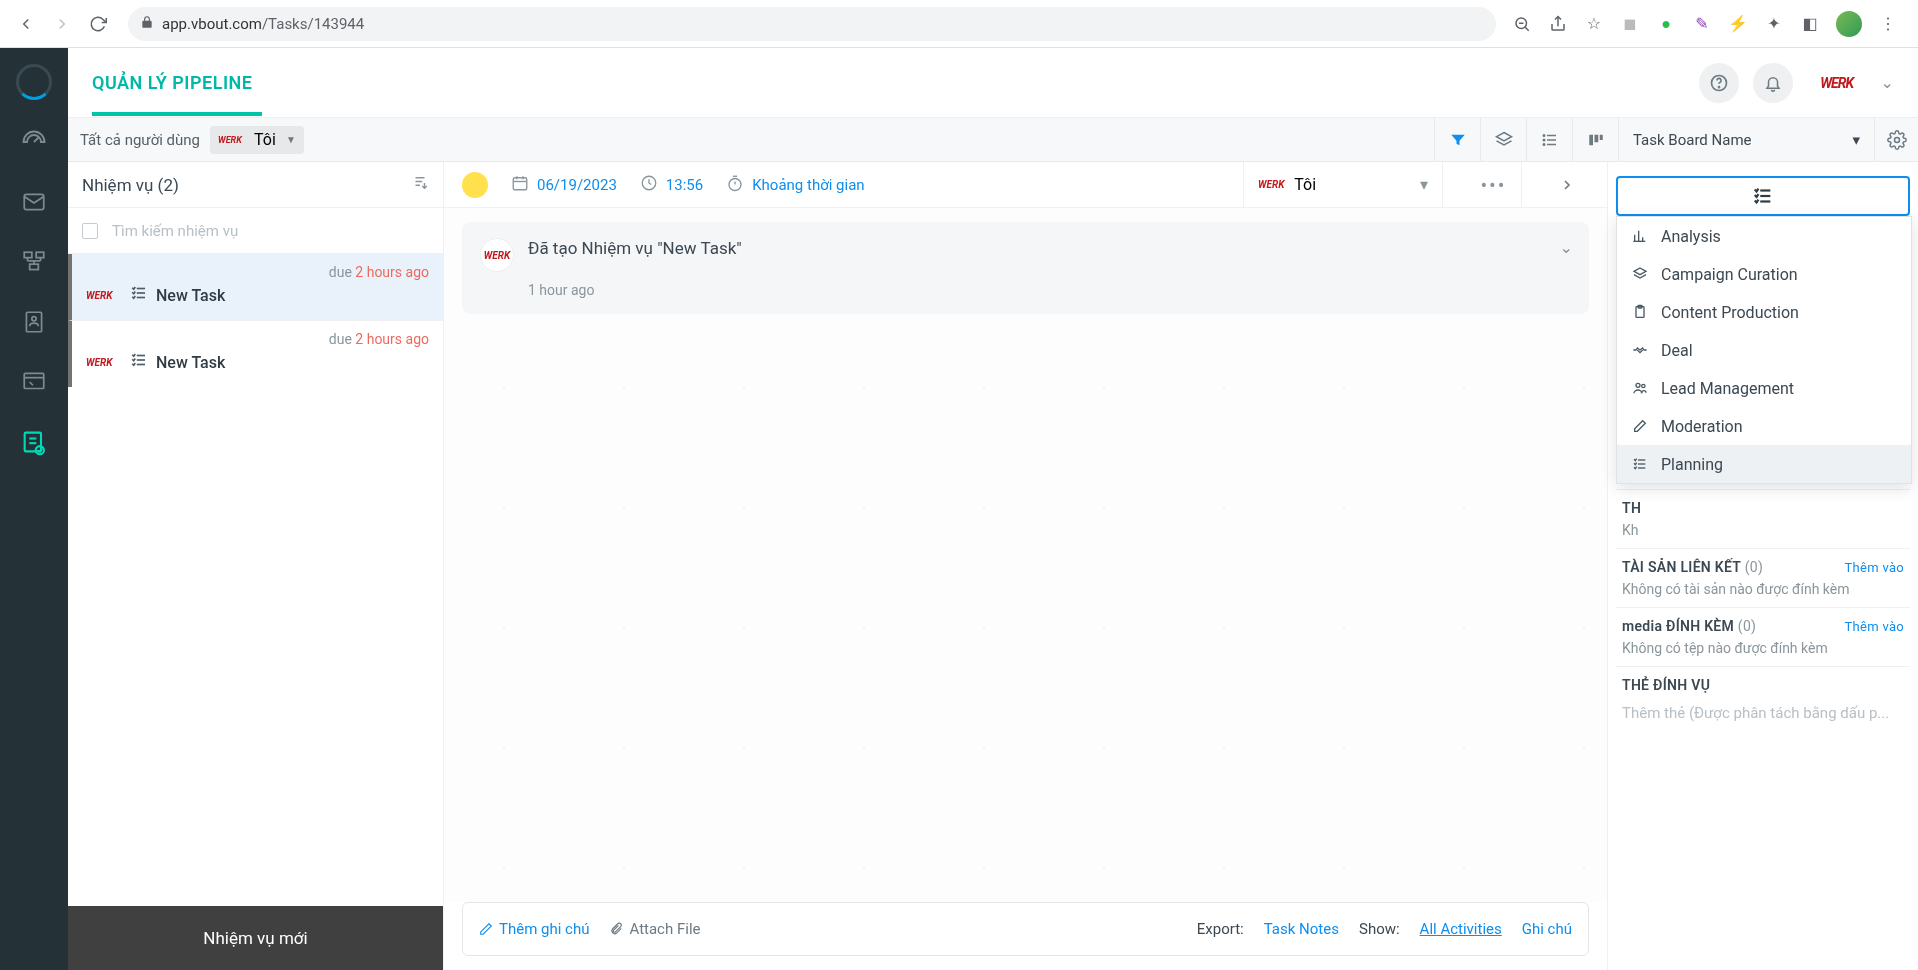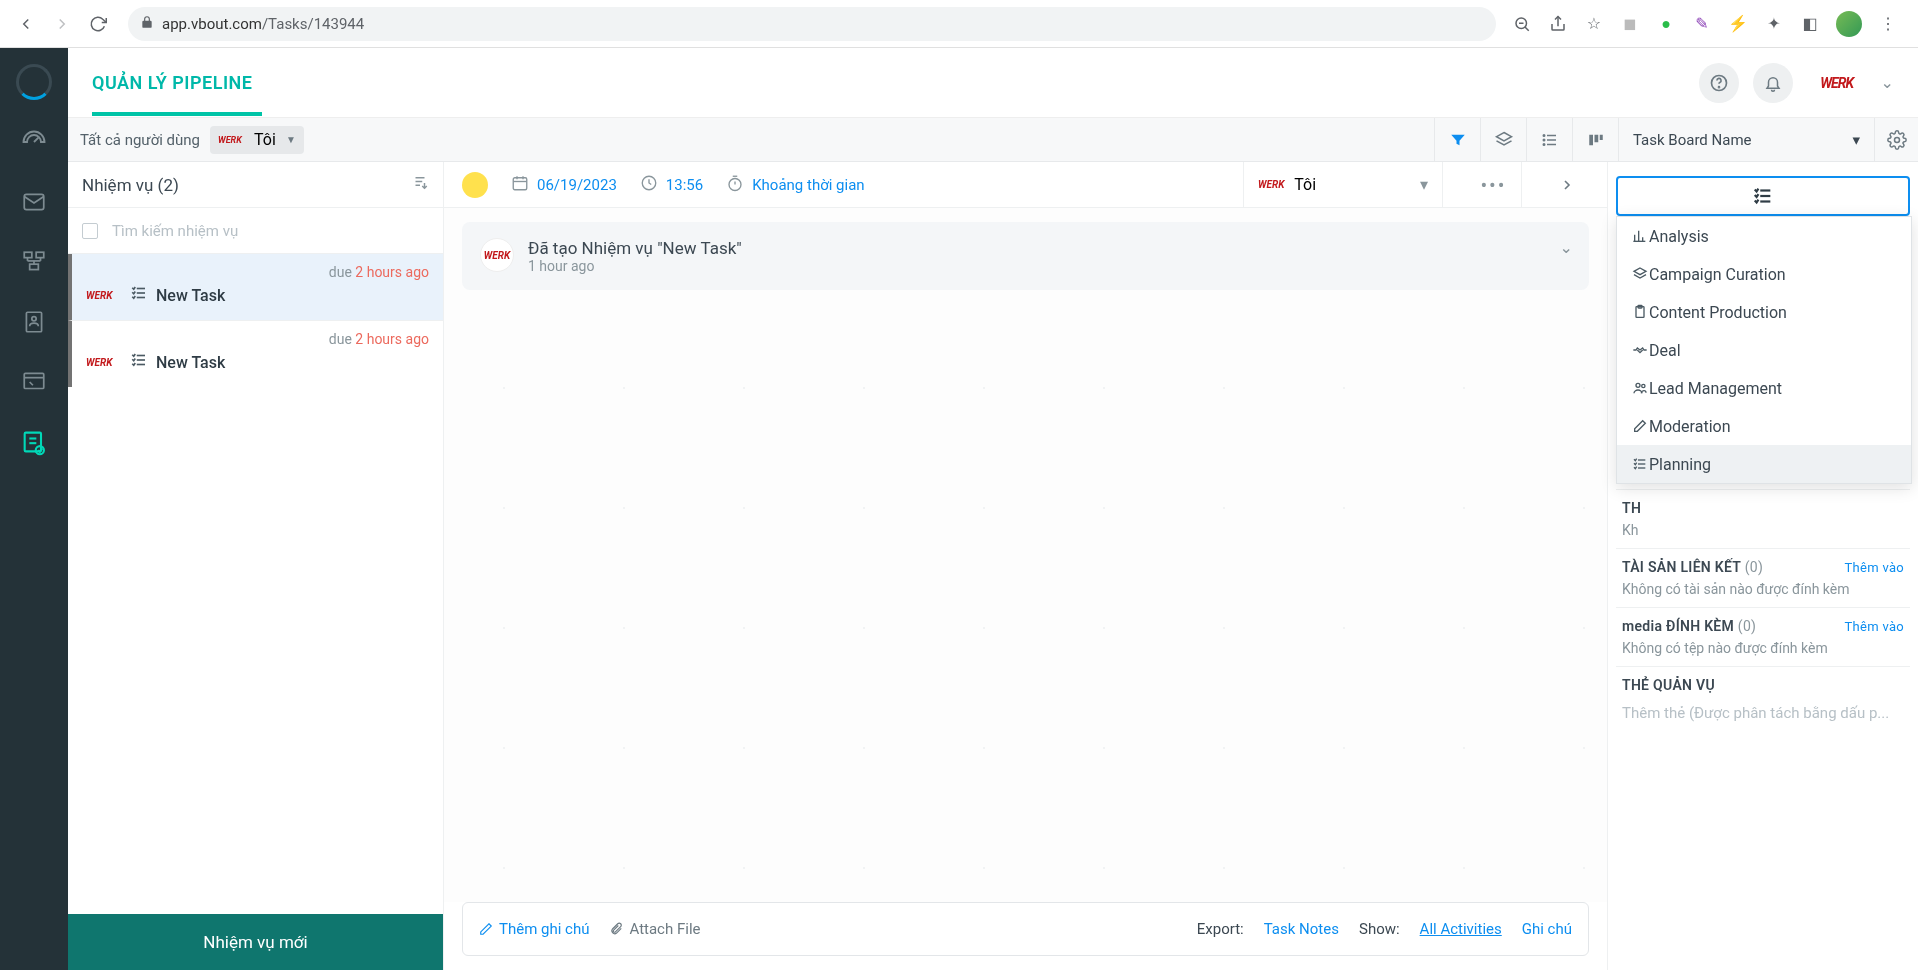--- a/index.html
+++ b/index.html
@@ -62,54 +62,54 @@
 .search-inp::placeholder { color: #b7c0c6; }
 .task-item { border-left: 4px solid #737373; padding: 10px 14px 14px 14px; cursor: pointer; }
 .task-item.sel { background: #e9f2fb; }
 .task-item + .task-item { border-top: 1px solid #eef0f1; }
 .task-due { text-align: right; font-size: 14px; color: #8a969c; margin-bottom: 4px; }
 .task-due .ago { color: #ec6a5e; }
 .task-title-row { display: flex; align-items: center; gap: 8px; }
 .task-title-row .mini-logo { width: 36px; font-size: 10px; font-weight: 700; font-style: italic; color: #c2191c; }
 .task-title { color: #2f3c45; font-size: 16px; font-weight: 500; }
 .task-list-icon { color: #4b5a63; }
-.new-task-btn { position: absolute; left:0; right:0; bottom: 0; height: 56px; background: #0f766e; color: #fff; font-size: 17px; display: flex; align-items: center; justify-content: center; cursor: pointer; margin-top: 36px; }
+.new-task-btn { position: absolute; left:0; right:0; bottom: 0; height: 64px; background: #404040; color: #fff; font-size: 17px; display: flex; align-items: center; justify-content: center; cursor: pointer; margin-top: 36px; }
 
 
 .detail-col { flex: 1; display: flex; flex-direction: column; border-right: 1px solid #eef0f1; position: relative; }
 .detail-top { height: 46px; display: flex; align-items: center; gap: 23px; padding: 0 18px; border-bottom: 1px solid #eef0f1; }
 .dot-yellow { width: 26px; height: 26px; border-radius: 50%; background: #ffe14d; }
 .meta { display: flex; align-items: center; gap: 8px; color: #0d8ef0; font-size: 15px; }
 .meta .ico { color: #8a969c; }
 .assignee-pick { margin-left: auto; display: flex; align-items: center; gap: 10px; padding: 0 14px; height: 100%; border-left: 1px solid #eef0f1; border-right: 1px solid #eef0f1; min-width: 200px; cursor: pointer; }
 .assignee-pick .caret { margin-left: auto; color: #8a969c; }
 .more-dots { width: 56px; display: flex; align-items: center; justify-content: center; color: #8a969c; font-size: 20px; letter-spacing: 2px; border-right: 1px solid #eef0f1; height: 100%; cursor: pointer; }
 .close-panel { width: 44px; display: flex; align-items: center; justify-content: center; color: #6d7a82; cursor: pointer; height:100%; }
 .detail-body { flex: 1; padding: 14px 18px; overflow: auto; position: relative;
   background-image: radial-gradient(circle, #f1f3f4 1px, transparent 1px);
   background-size: 120px 120px;
   background-color: #fdfdfd;
 }
 .activity-card { background: #f4f6f8; border-radius: 8px; padding: 16px 18px; display: flex; gap: 14px; position: relative; }
 .act-avatar { width: 34px; height: 34px; border-radius: 50%; display:flex; align-items:center; justify-content:center; font-size:10px; font-weight:700; font-style:italic; color:#c2191c; background:#fff; border:1px solid #eee; flex-shrink:0; }
 .act-title { color: #3c4852; font-size: 17px; }
-.act-time { color: #8a969c; font-size: 14px; margin-top: 0; }
+.act-time { color: #8a969c; font-size: 14px; margin-top: 24px; }
 .act-chev { position: absolute; right: 16px; top: 16px; color: #8a969c; }
 .detail-footer { height: 54px; border: 1px solid #e3e6e9; border-radius: 6px; margin: 0 18px 14px 18px; display: flex; align-items: center; padding: 0 16px; gap: 20px; background:#fff; }
 .foot-link { color: #0d8ef0; font-size: 15px; cursor: pointer; display: flex; align-items: center; gap: 6px; }
 .foot-link.muted { color: #6d7a82; }
 .foot-plain { color: #3c4852; font-size: 15px; }
 .foot-spacer { flex: 1; }
 .foot-under { text-decoration: underline; }
 
 
 .right-col { width: 310px; display: flex; flex-direction: column; padding: 14px 8px; overflow: visible; position: relative; }
 .type-btn { height: 40px; border: 2px solid #0d8ef0; border-radius: 4px; display: flex; align-items: center; justify-content: center; color: #2f3c45; cursor: pointer; margin-bottom: 8px; background:#fff; }
 .dropdown { position: absolute; top: 54px; left: 8px; width: 296px; background: #fff; border: 1px solid #dfe3e6; box-shadow: 0 4px 16px rgba(0,0,0,.12); z-index: 50; }
-.dd-item { height: 38px; display: flex; align-items: center; gap: 0; padding: 0 14px; color: #3c4852; font-size: 16px; cursor: pointer; }
+.dd-item { height: 38px; display: flex; align-items: center; gap: 12px; padding: 0 14px; color: #3c4852; font-size: 16px; cursor: pointer; }
 .dd-item:hover, .dd-item.hl { background: #eef1f3; }
 .dd-ico { width: 18px; color: #4b5a63; display:flex; justify-content:center; }
 .section { border-top: 1px solid #eef0f1; padding: 10px 6px; }
 .section-head { display: flex; align-items: center; justify-content: space-between; color: #3c4852; font-size: 14px; font-weight: 600; letter-spacing: .3px; }
 .section-head .count { font-weight: 400; color: #8a969c; }
 .add-link { color: #0d8ef0; font-size: 13px; font-weight: 400; cursor: pointer; }
 .section-empty { color: #8a969c; font-size: 14px; margin-top: 6px; }
 .tag-input { width: 100%; border: none; outline: none; height: 40px; font-size: 15px; color: #3c4852; }
 .tag-input::placeholder { color: #b7c0c6; }
 </style>
@@ -520,20 +520,20 @@
         </div>
         <div class="section">
           <div class="section-head">
               <span><span>media ĐÍNH KÈM</span> <span class="count">(0)</span></span>
               <span class="add-link">Thêm vào</span>
             </div>
           <div class="section-empty">Không có tệp nào được đính kèm</div>
         </div>
         <div class="section">
           <div class="section-head">
-              <span>THẺ QUẢN VỤ</span>
+              <span>THẺ ĐÍNH VỤ</span>
             </div>
           <input class="tag-input" placeholder="Thêm thẻ (Được phân tách bằng dấu p..." style="">
         </div>
       </div>
     </div>
   </div>
 </div>
 
 </body></html>

